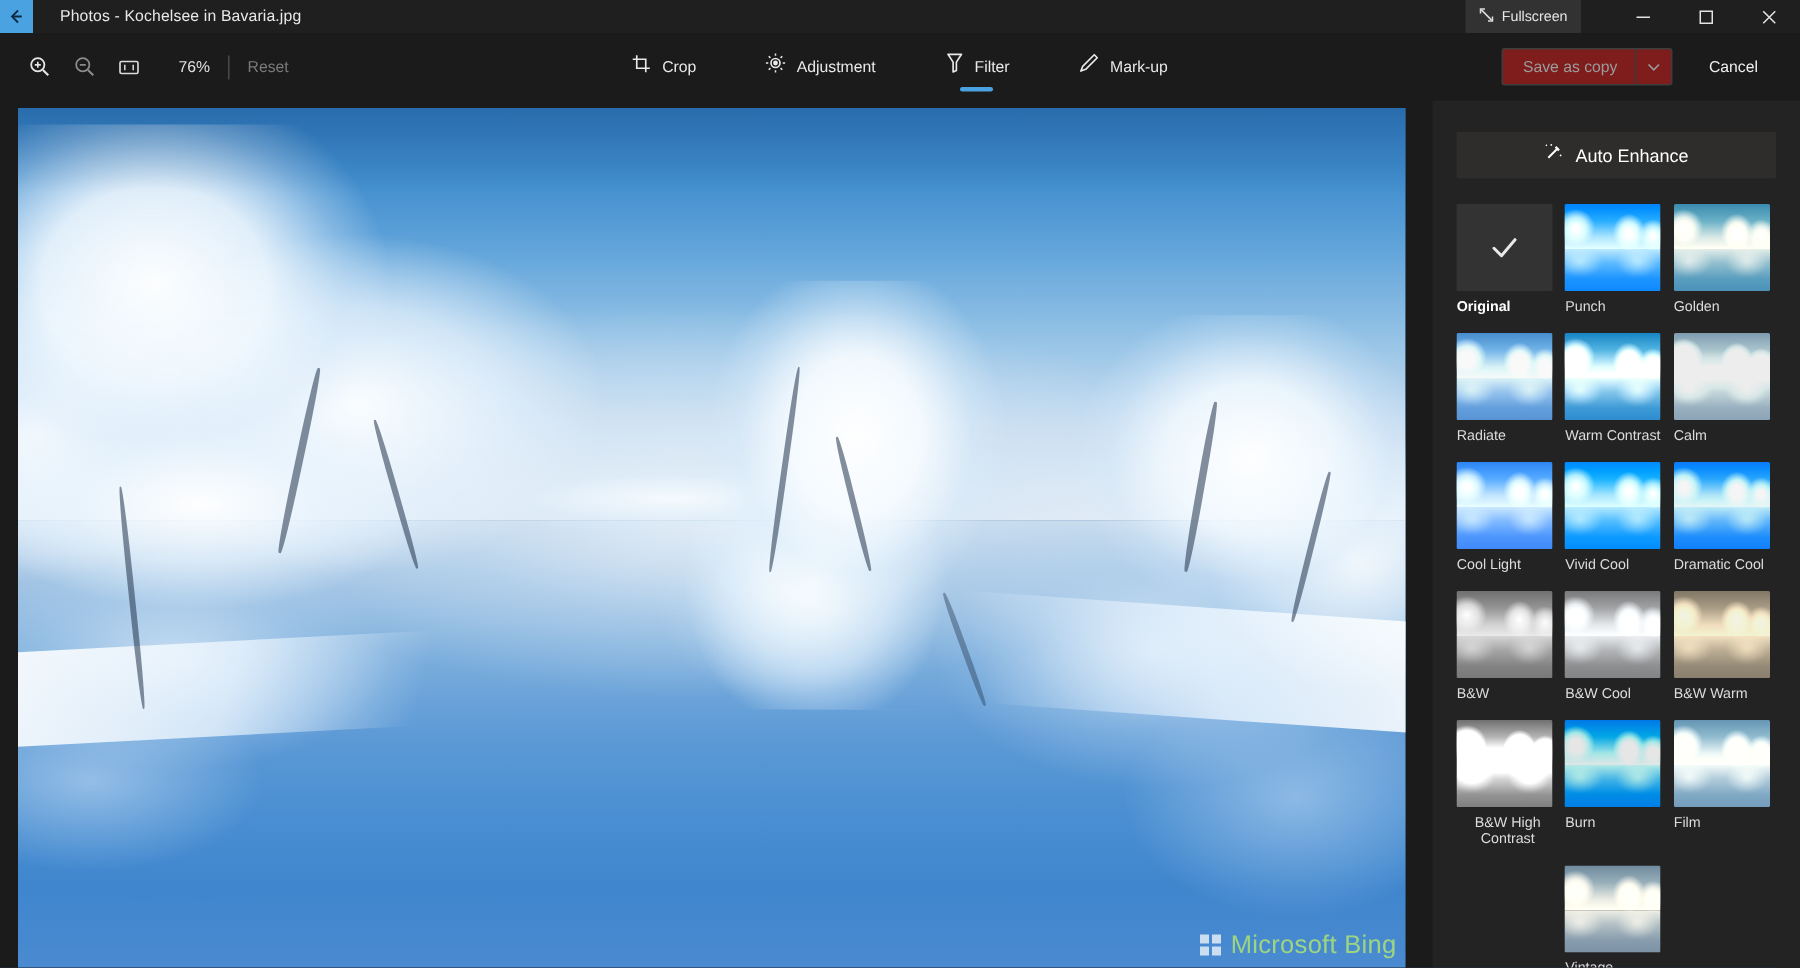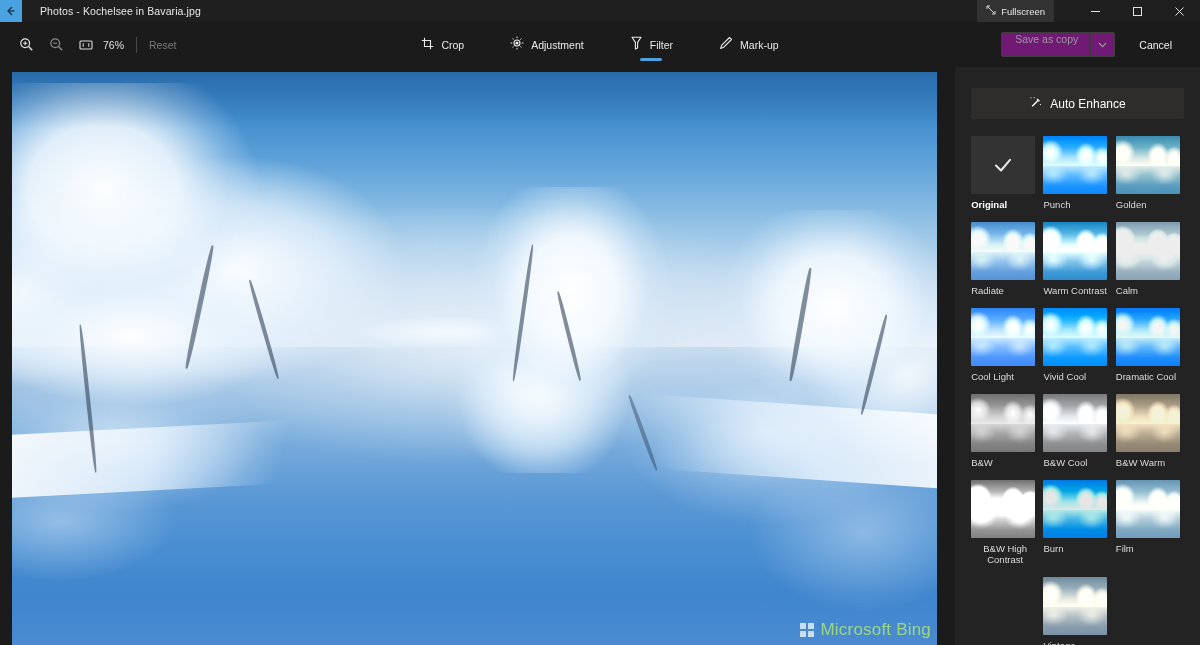--- a/index.html
+++ b/index.html
@@ -41,21 +41,21 @@
   
   #toolbar {
     position: absolute; top: 22px; left: 0; width: 1200px; height: 45px;
     background: #1b1b1b; display: flex; align-items: center;
   }
   #tool-left { display: flex; align-items: center; padding-left: 13px; }
   .ticon {
     width: 26px; height: 26px; display: flex; align-items: center; justify-content: center;
     cursor: pointer; border-radius: 2px; margin-right: 4px;
   }
-  #zoom-level { font-size: 10.5px; color: #e0e0e0; margin-left: 0; }
+  #zoom-level { font-size: 10.5px; color: #e0e0e0; margin-left: 16px; }
   #tool-divider {
     width: 1px; height: 16px; background: #4a4a4a; margin: 0 12px;
   }
   #reset-btn { font-size: 10.5px; color: #7a7a7a; cursor: default; }
 
   #tool-center {
     position: absolute; left: 0; right: 0; top: 0; height: 45px;
     display: flex; align-items: center; justify-content: center; gap: 34px;
     pointer-events: none;
   }
@@ -68,21 +68,21 @@
     position: absolute; bottom: 1px; left: 50%; transform: translateX(-50%);
     width: 22px; height: 2.5px; background: #4aa3e0; border-radius: 2px;
     display: none;
   }
   .tab.active .underline { display: block; }
 
   #tool-right {
     margin-left: auto; display: flex; align-items: center; padding-right: 14px; gap: 10px;
   }
   #save-copy-btn {
-    display: flex; align-items: flex-start; background: #701a75; border: 1px solid #3d3d3d;
+    display: flex; align-items: center; background: #7f1d1d; border: 1px solid #3d3d3d;
     height: 25px; border-radius: 2px; cursor: pointer;
   }
   #save-copy-label { font-size: 10.5px; color: #9b9b9b; padding: 0 12px 0 13px; }
   #save-copy-chevron {
     width: 24px; height: 23px; display:flex; align-items:center; justify-content:center;
     border-left: 1px solid #3a3a3a;
   }
   #cancel-btn {
     font-size: 10.5px; color: #f0f0f0; padding: 0 14px; height: 25px;
     display: flex; align-items: center; cursor: pointer; border-radius: 2px;

